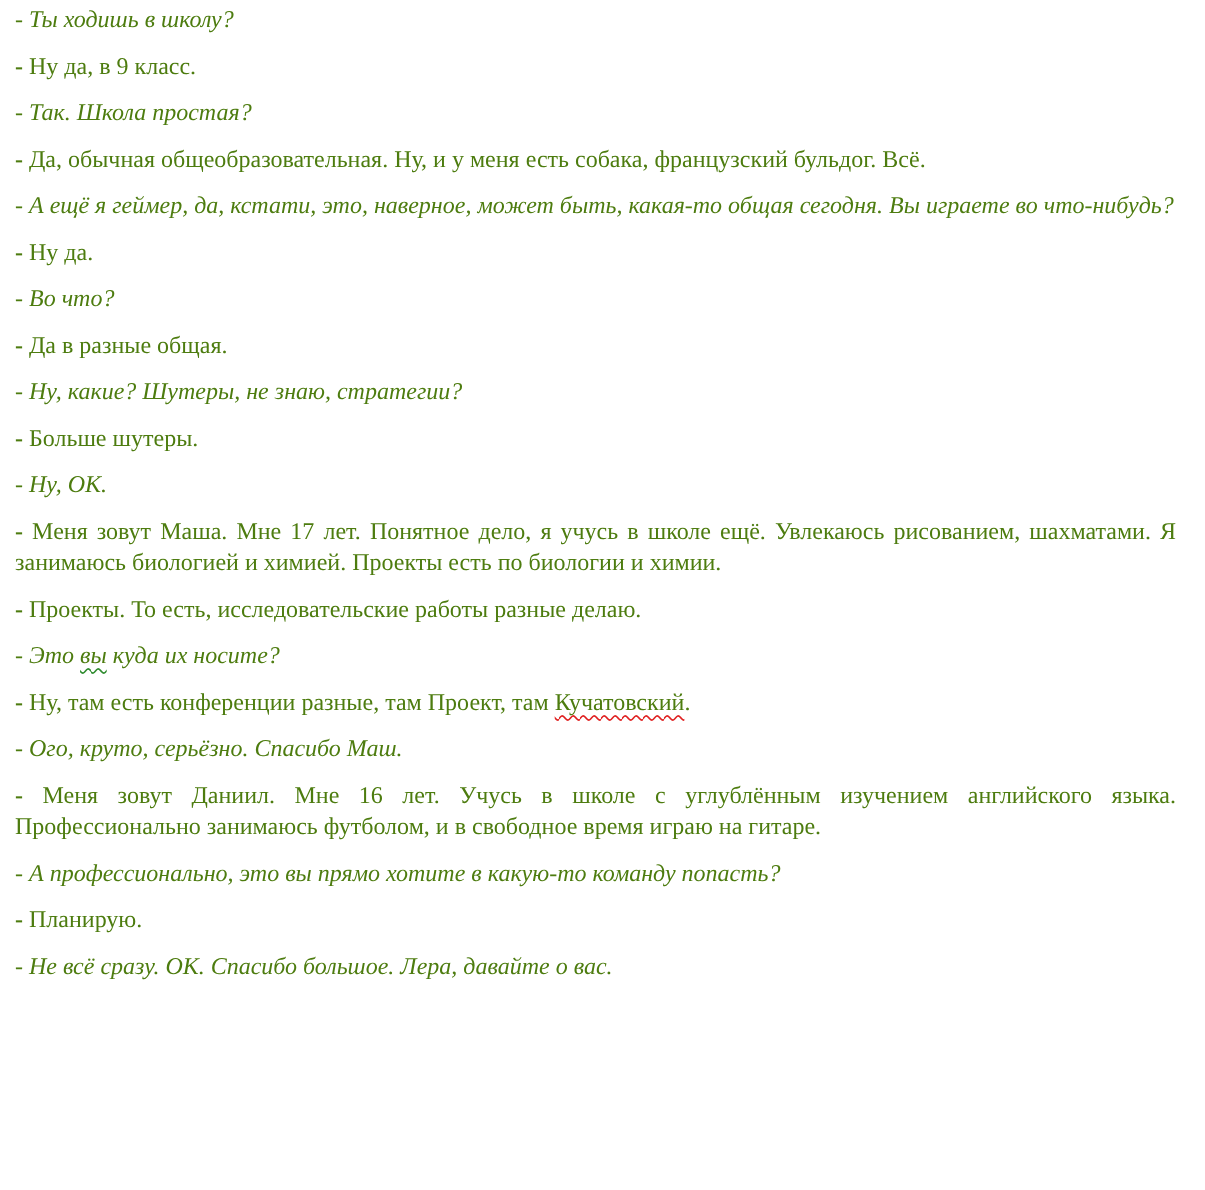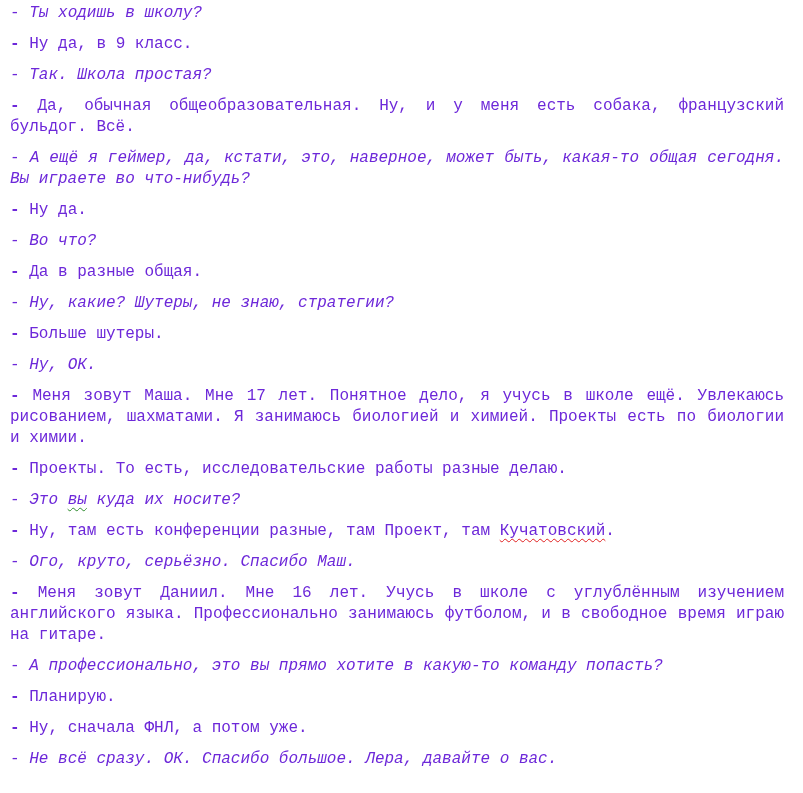--- a/index.html
+++ b/index.html
@@ -11,23 +11,23 @@
       width: 803px;
       height: 793px;
       overflow: hidden;
       position: relative;
     }
     .page {
       position: absolute;
       left: 10px;
       top: 3px;
       width: 774px;
-      font-family: Liberation Mono, monospace;
+      font-family: Liberation Serif, serif;
       font-size: 16px;
-      color: #6d28d9;
+      color: #4d7c0f;
     }
     .para {
       margin: 0;
       padding: 0;
       line-height: 21px;
       text-align: justify;
       margin-bottom: 10px;
     }
     .para.q .txt { font-style: italic; }
     .dash { font-style: normal; }
@@ -59,15 +59,14 @@
   <p class="para a"><span class="dash">-</span> <span class="txt">Больше шутеры.</span></p>
   <p class="para q"><span class="dash">-</span> <span class="txt">Ну, ОК.</span></p>
   <p class="para a"><span class="dash">-</span> <span class="txt">Меня зовут Маша. Мне 17 лет. Понятное дело, я учусь в школе ещё. Увлекаюсь рисованием, шахматами. Я занимаюсь биологией и химией. Проекты есть по биологии и химии.</span></p>
   <p class="para a"><span class="dash">-</span> <span class="txt">Проекты. То есть, исследовательские работы разные делаю.</span></p>
   <p class="para q"><span class="dash">-</span> <span class="txt"><span>Это </span><span class="spell-grammar">вы</span><span> куда их носите?</span></span></p>
   <p class="para a"><span class="dash">-</span> <span class="txt"><span>Ну, там есть конференции разные, там Проект, там </span><span class="spell-error">Кучатовский</span><span>.</span></span></p>
   <p class="para q"><span class="dash">-</span> <span class="txt">Ого, круто, серьёзно. Спасибо Маш.</span></p>
   <p class="para a"><span class="dash">-</span> <span class="txt">Меня зовут Даниил. Мне 16 лет. Учусь в школе с углублённым изучением английского языка. Профессионально занимаюсь футболом, и в свободное время играю на гитаре.</span></p>
   <p class="para q"><span class="dash">-</span> <span class="txt">А профессионально, это вы прямо хотите в какую-то команду попасть?</span></p>
   <p class="para a"><span class="dash">-</span> <span class="txt">Планирую.</span></p>
-  <p class="para a"><span class="dash">-</span> <span class="txt">Ну, сначала ФНЛ, а потом уже.</span></p>
   <p class="para q"><span class="dash">-</span> <span class="txt">Не всё сразу. ОК. Спасибо большое. Лера, давайте о вас.</span></p>
 </div>
 
 </body></html>

